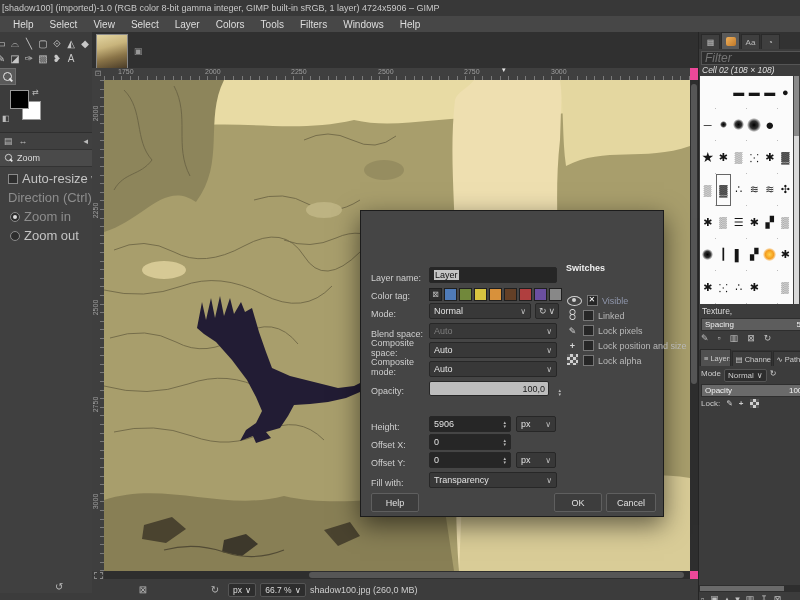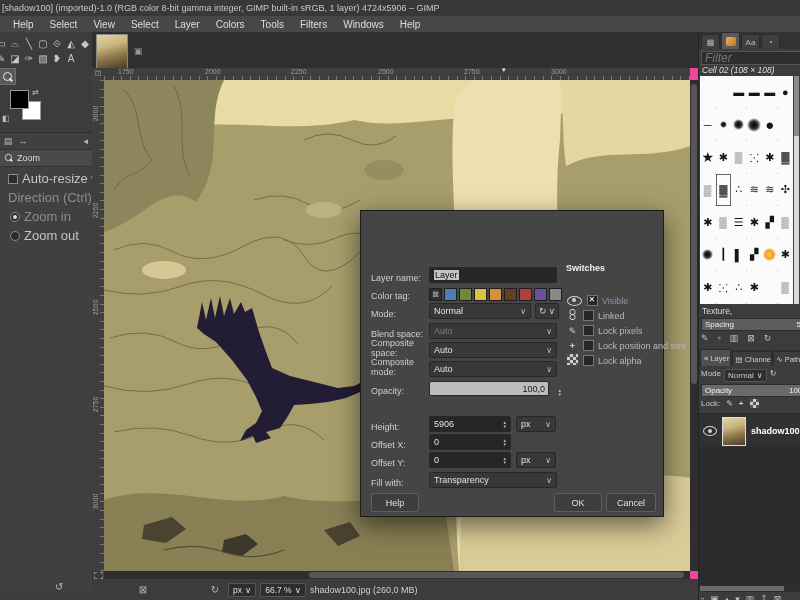--- a/index.html
+++ b/index.html
@@ -404,27 +404,20 @@
     <div id="layers-opacity">
       <span>Opacity</span>
       <span>100,0</span>
     </div>
     <div id="layers-lock-row">
       <span>Lock:</span>
       <span>✎</span>
       <span style="font-weight:bold">+</span>
       <span class="checker" style="width:9px;height:9px"></span>
     </div>
-    <div id="layer-list">
-      <div id="layer-row">
-        <span class="eye"></span>
-        <span id="layer-thumb"></span>
-        <span id="layer-name">shadow100</span>
-      </div>
-    </div>
     <div id="layers-hscroll">
         <div class="handle"></div>
       </div>
     <div id="layer-actions">
         <span>▫</span>
         <span>▣</span>
         <span>▴</span>
         <span>▾</span>
         <span>▥</span>
         <span>↧</span>

